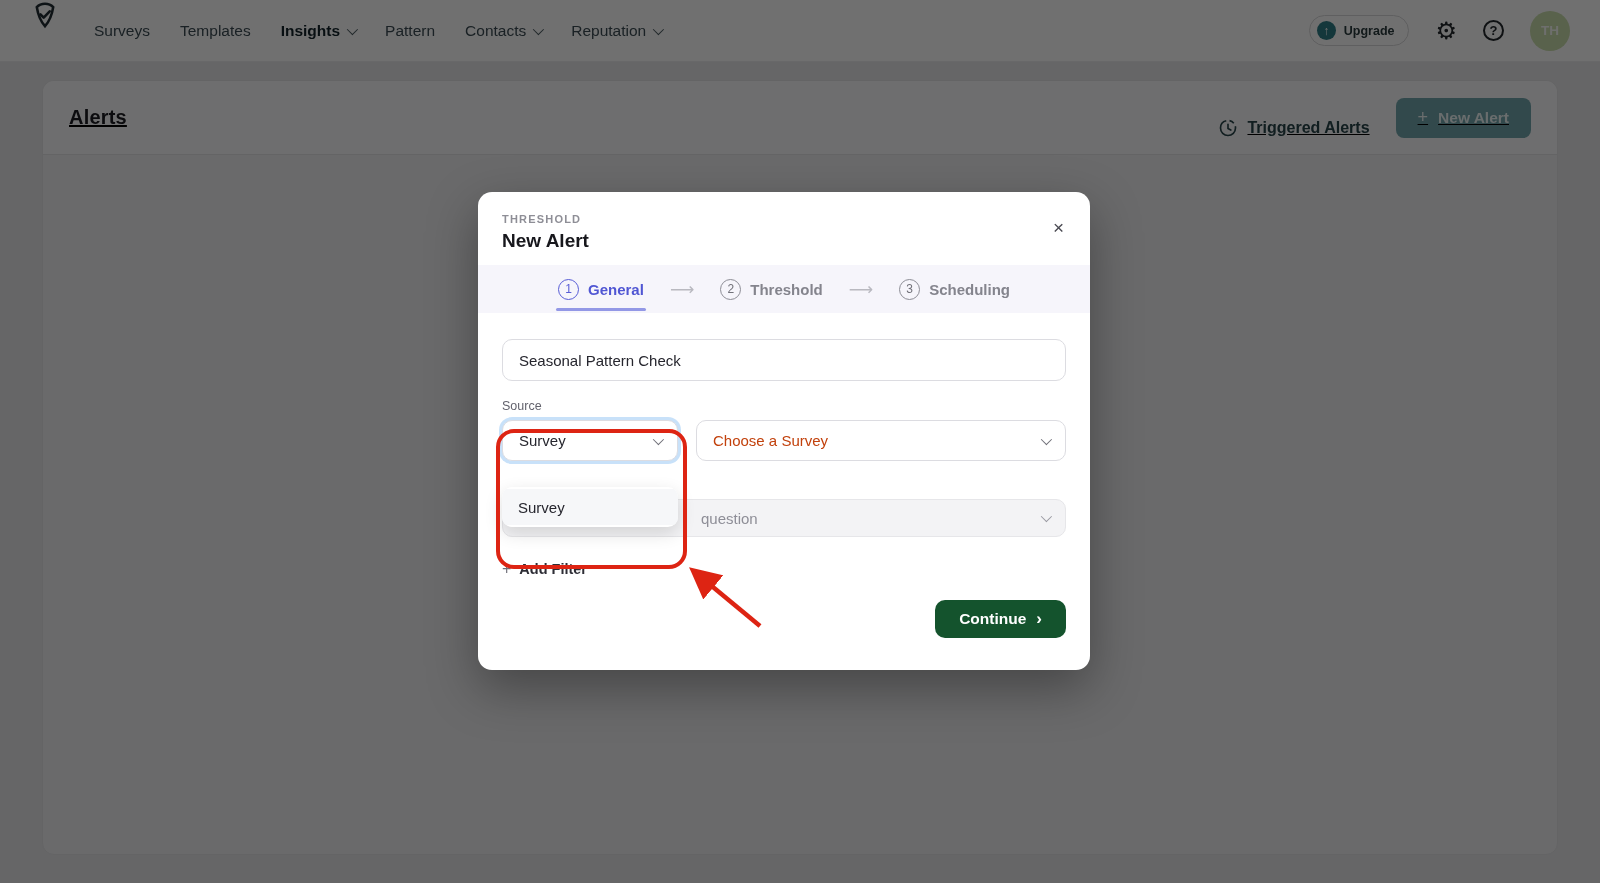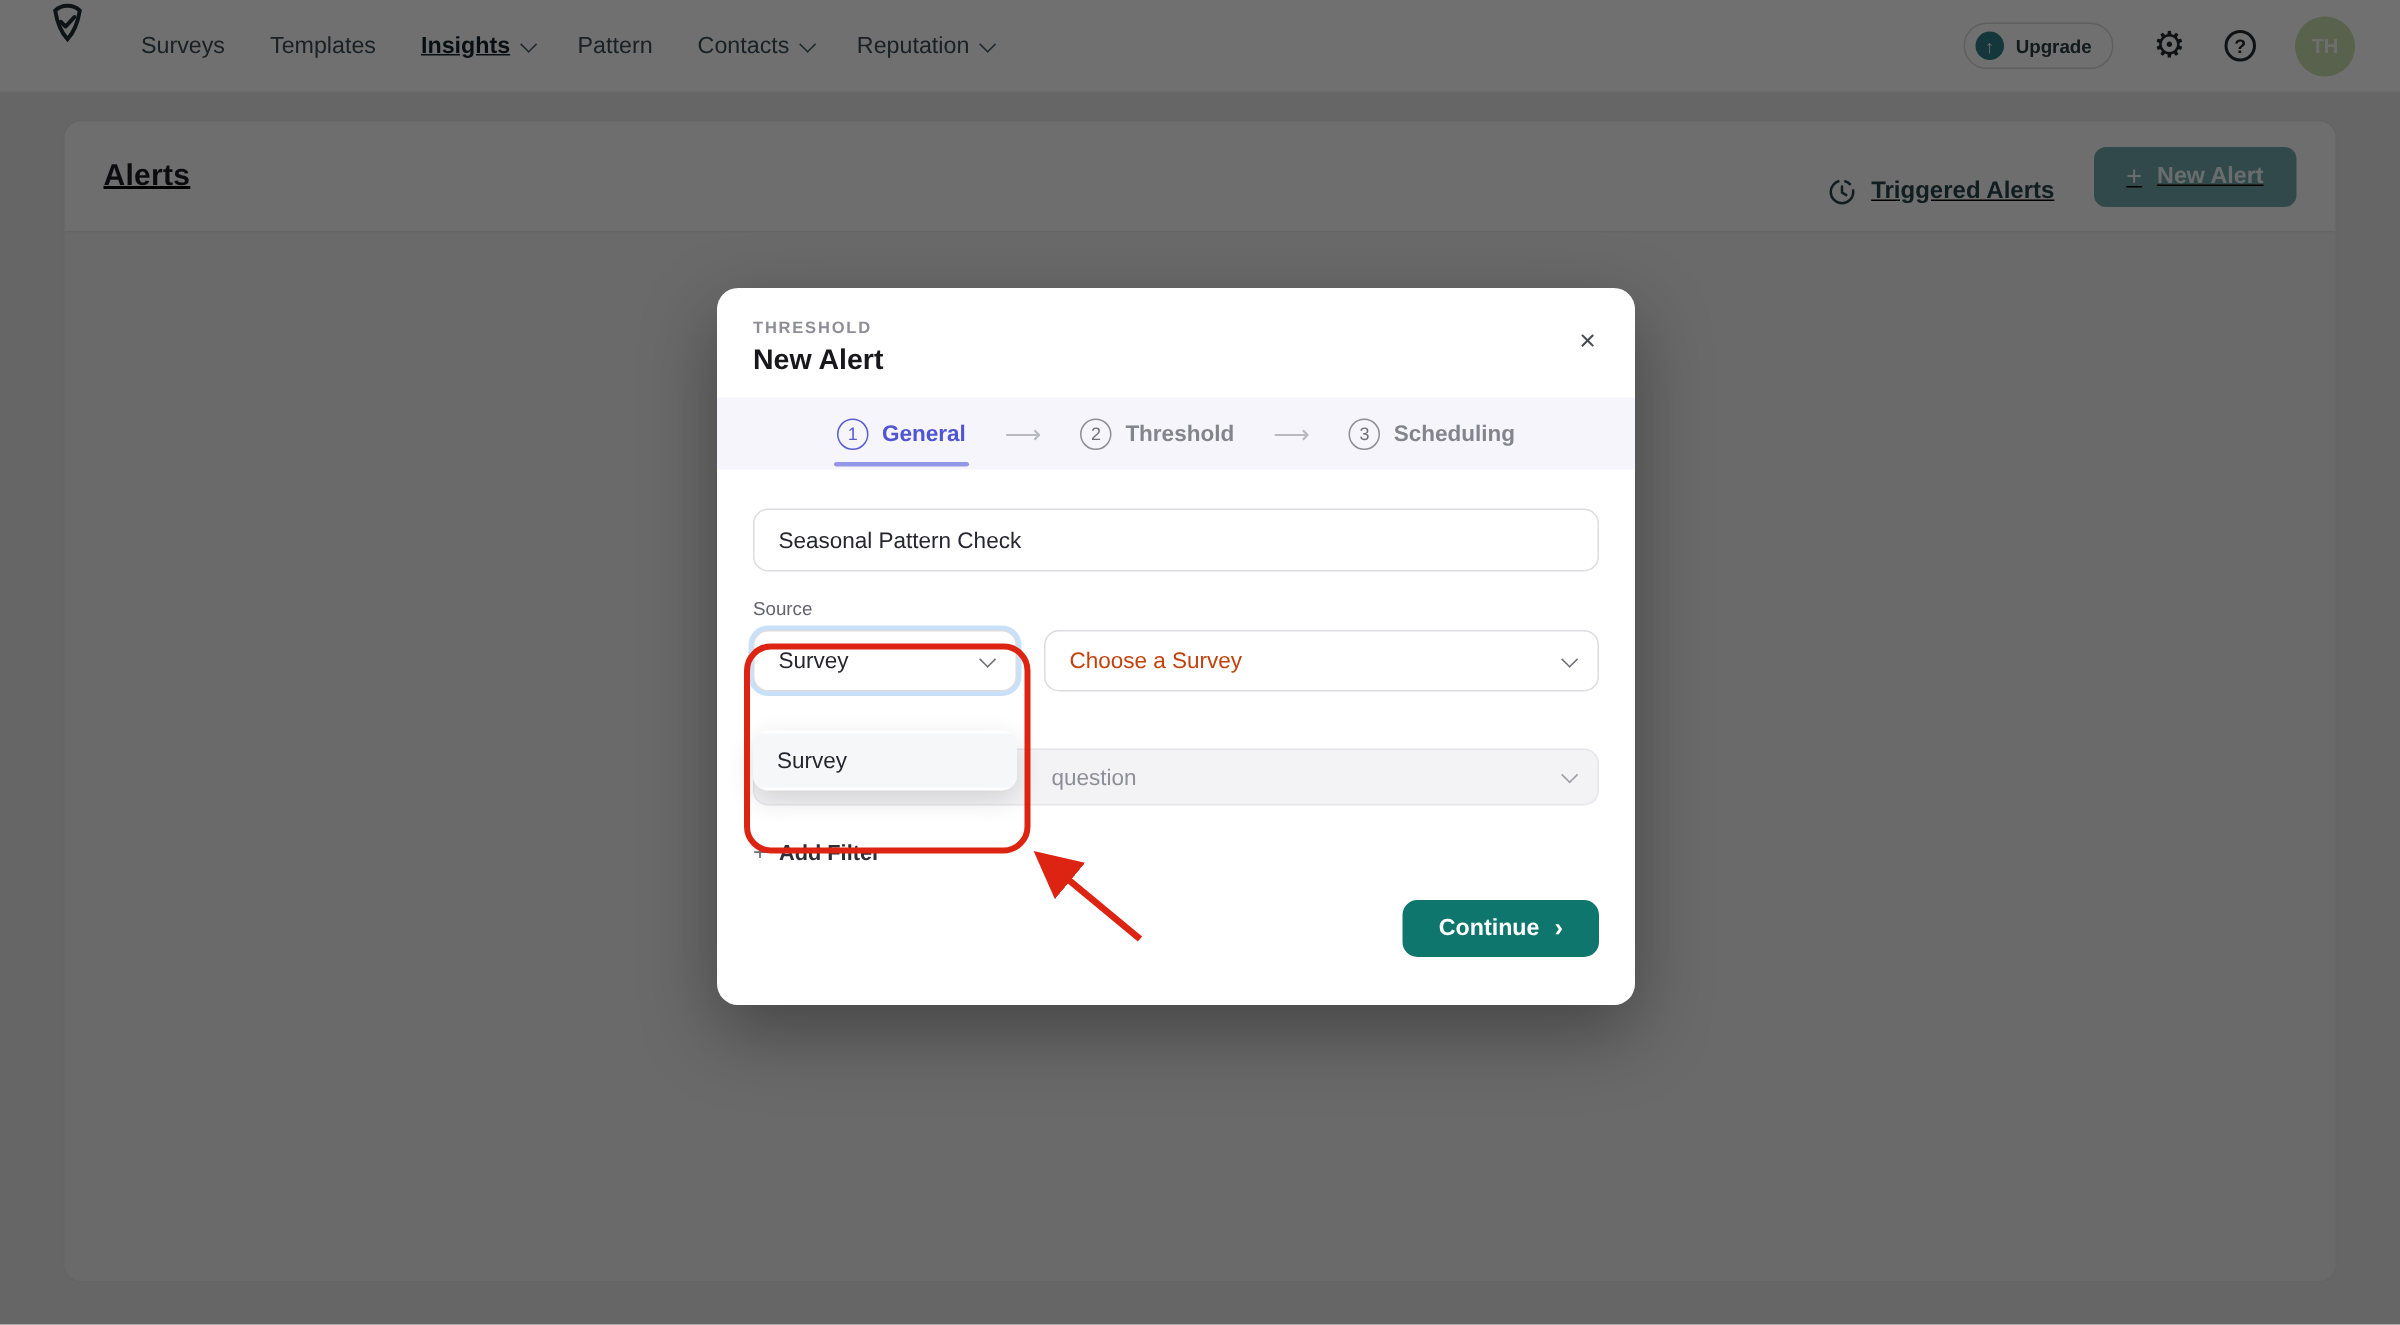--- a/index.html
+++ b/index.html
@@ -6,21 +6,21 @@
   html,body { width:1600px; height:883px; }
   body { font-family:"Liberation Sans", sans-serif; background:#e9e9eb; }
   .screen { position:relative; width:1600px; height:883px; overflow:hidden; background:#e9e9eb; }
 
   
   .topnav { position:absolute; left:0; top:0; width:100%; height:62px; background:#ffffff;
             display:flex; padding:0 30px; border-bottom:1px solid #ececee; }
   .logo { width:30px; height:30px; margin-right:34px; display:flex; align-items:center; justify-content:center; }
   .nav-items { display:flex; align-items:center; gap:30px; }
   .nav-item { display:flex; align-items:center; gap:7px; font-size:15.5px; color:#3c4c54; cursor:pointer; }
-  .nav-item.active { color:#13242b; font-weight:700;text-decoration:underline; }
+  .nav-item.active { color:#13242b; font-weight:700; }
   .caret { width:8px; height:8px; border-right:1.8px solid #4a5a60; border-bottom:1.8px solid #4a5a60;
            transform:rotate(45deg) translateY(-2px); display:inline-block; }
   .nav-right { margin-left:auto; display:flex; align-items:center; gap:26px; }
   .upgrade-btn { display:flex; align-items:center; gap:8px; border:1px solid #d8d8da; border-radius:16px;
                  padding:5px 14px 5px 7px; background:#fff; cursor:pointer; }
   .upgrade-btn .up-circle { width:19px; height:19px; border-radius:50%; background:#2f7d86; color:#fff;
                  display:flex; align-items:center; justify-content:center; font-size:12px; font-weight:700; }
   .upgrade-btn .lbl { font-size:12.5px; font-weight:700; color:#2b3b3e; }
   .gear { font-size:24px; color:#23282c; line-height:1; cursor:pointer; }
   .help { width:21px; height:21px; border-radius:50%; border:2px solid #23282c; color:#23282c; font-size:13px;
@@ -83,21 +83,21 @@
   .dropdown-menu { position:absolute; left:24px; top:295px; width:176px; background:#fff; border-radius:10px;
                    box-shadow:0 6px 18px rgba(0,0,0,.14); z-index:2; overflow:hidden; padding:2px 0; }
   .dd-option { padding:0 16px; height:36px; display:flex; align-items:center; font-size:15px; color:#26262e; cursor:pointer; }
   .dd-option.highlight { background:#f6f7f9; }
 
   .add-filter { display:flex; align-items:center; gap:8px; margin-top:23px; cursor:pointer; }
   .add-filter .plus { font-size:16px; color:#6f6f78; }
   .add-filter .lbl { font-size:14.5px; font-weight:700; color:#2e2e36; }
 
   .modal-footer { display:flex; justify-content:flex-end; padding:22px 24px; }
-  .continue-btn { background:#0f766e; border:none; border-radius:10px; height:38px; padding:0 24px; color:#ffffff;
+  .continue-btn { background:#14532d; border:none; border-radius:10px; height:38px; padding:0 24px; color:#ffffff;
                   font-size:15.5px; font-weight:700; display:flex; align-items:center; gap:10px; cursor:pointer;
                   font-family:"Liberation Sans", sans-serif; }
   .continue-btn .chev-r { font-size:17px; }
 
   
   .anno-rect { position:absolute; left:496px; top:429px; width:191px; height:140px; border:4px solid #dd2413;
                border-radius:18px; z-index:70; pointer-events:none; }
   .anno-arrow { position:absolute; left:668px; top:556px; z-index:70; pointer-events:none; }
 </style>
 </head>

